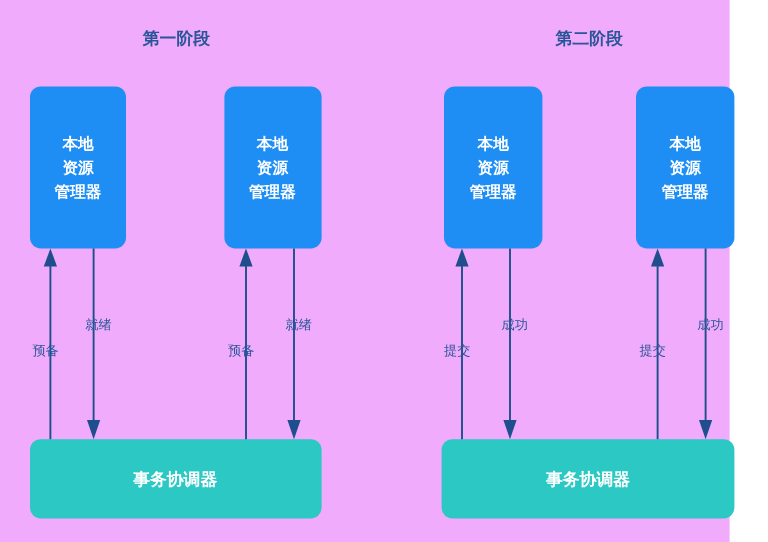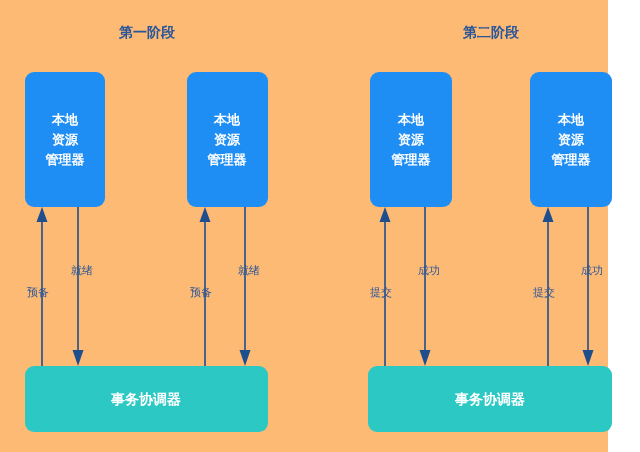--- a/index.html
+++ b/index.html
@@ -10,21 +10,21 @@
   body {
     width: 640px;
     height: 452px;
     font-family: "Liberation Sans", "DejaVu Sans", sans-serif;
     overflow: hidden;
   }
   #diagram-root {
     position: relative;
     width: 608px;
     height: 452px;
-    background: #fdba74;
+    background: #f0abfc;
   }
   svg.diagram-canvas {
     display: block;
     width: 640px;
     height: 452px;
   }
   .phase-title {
     font-family: "Liberation Sans", "DejaVu Sans", sans-serif;
     font-size: 14px;
     font-weight: bold;

